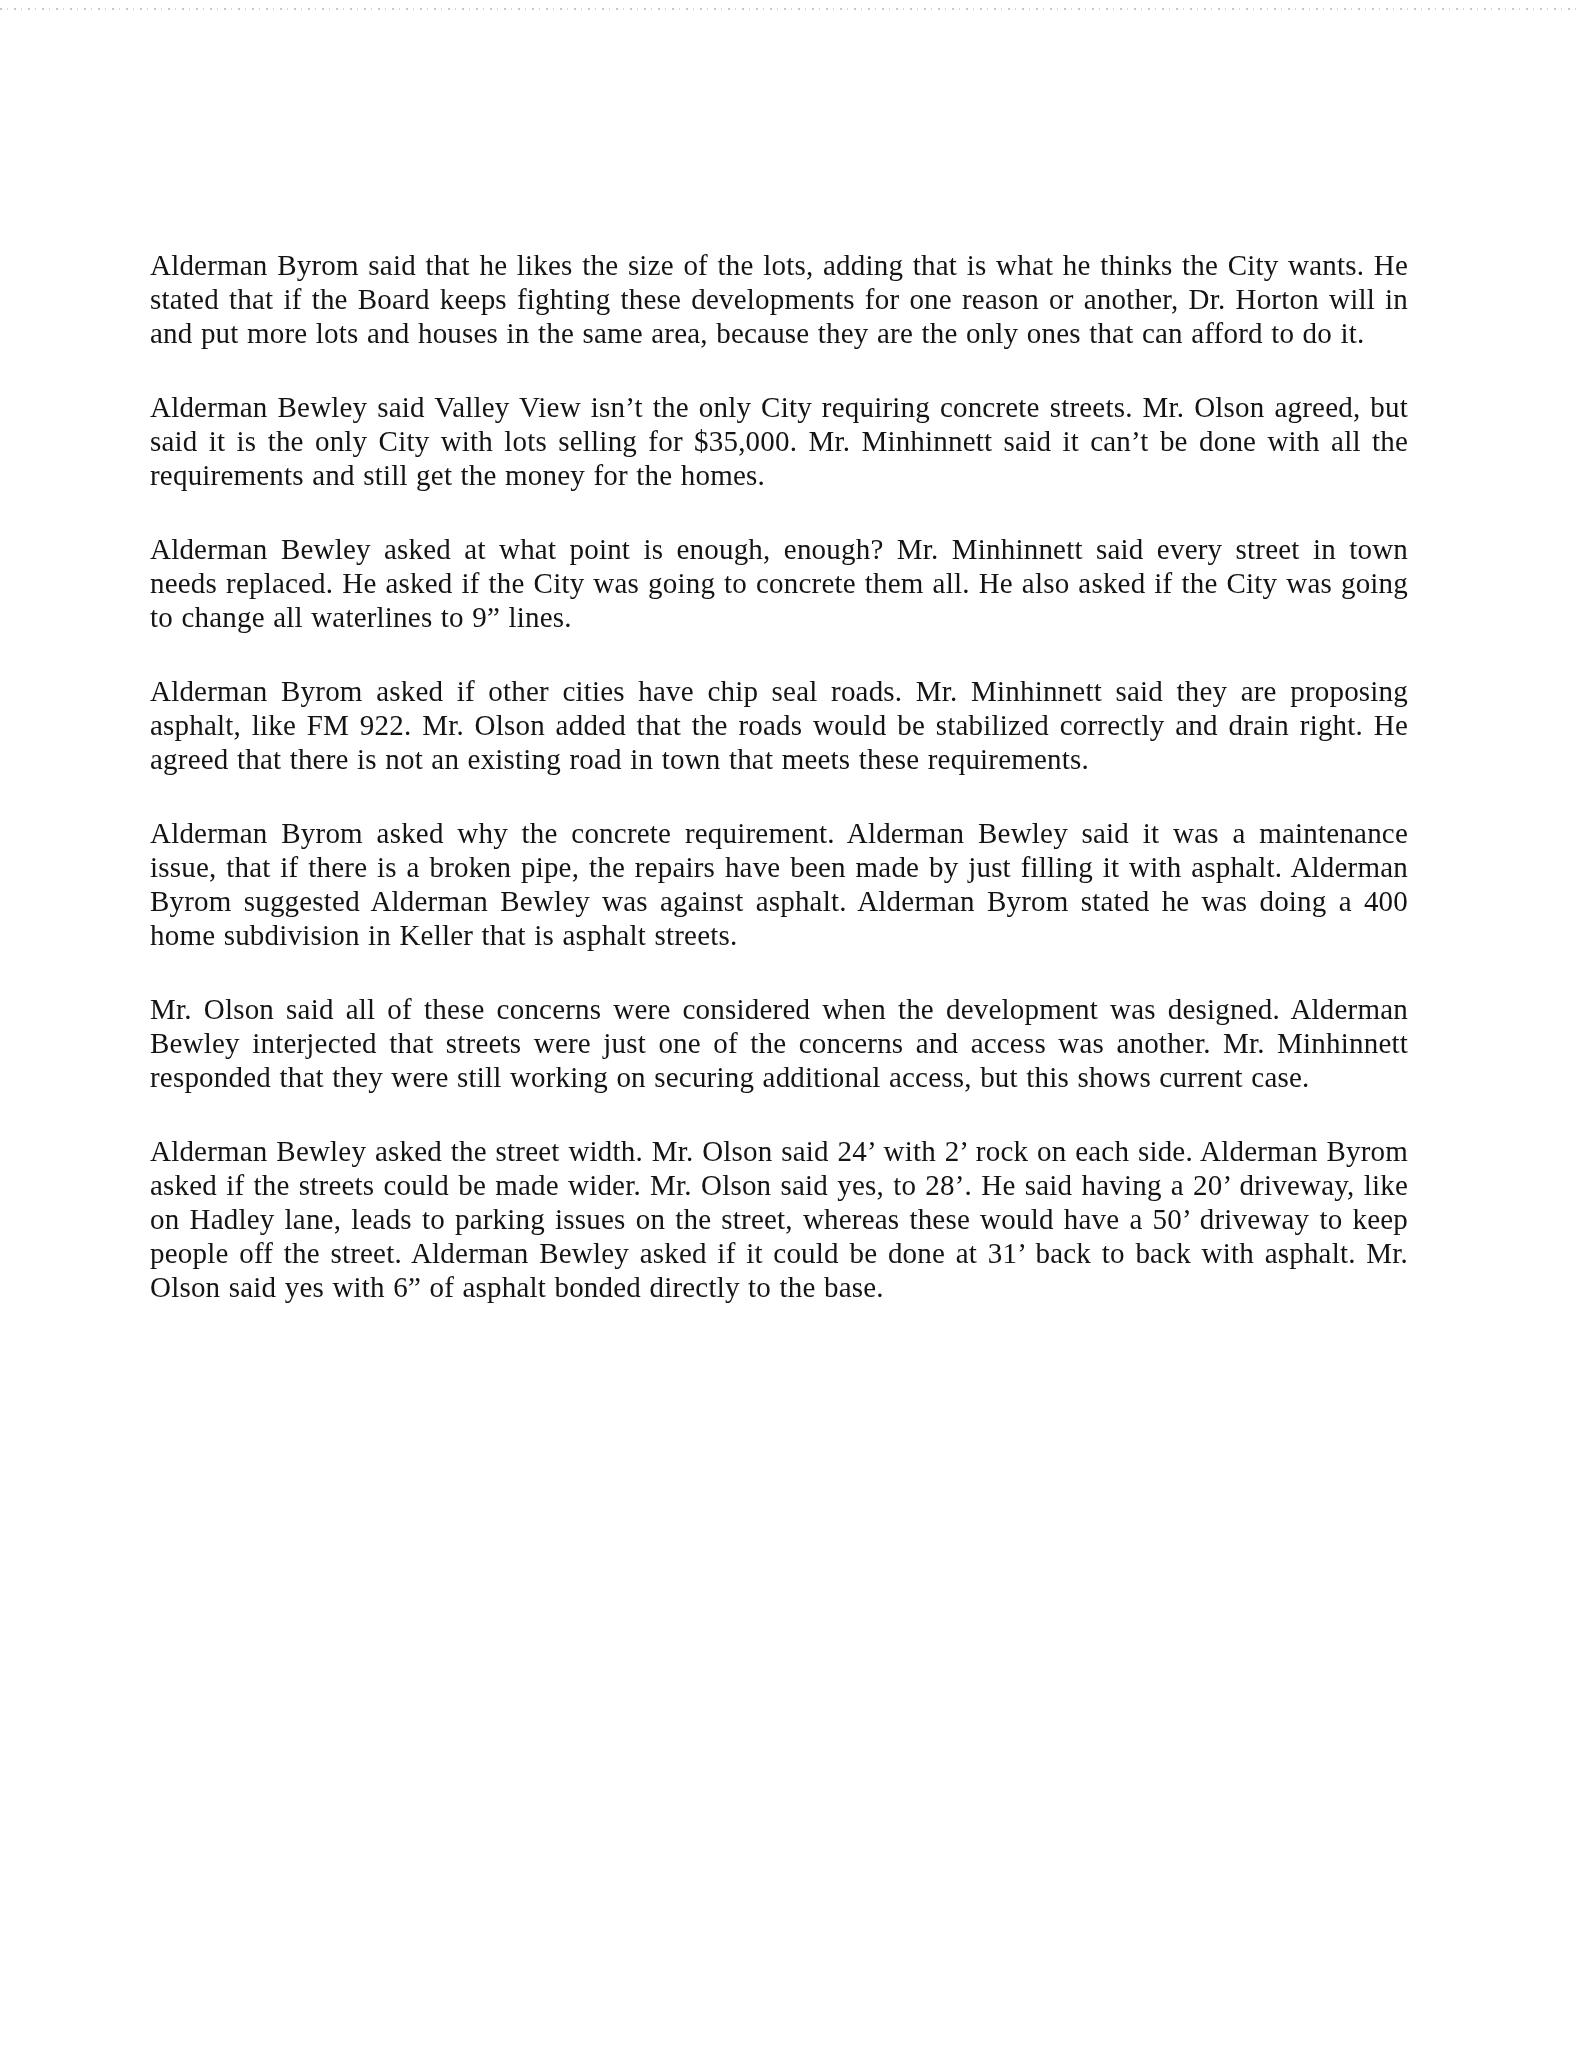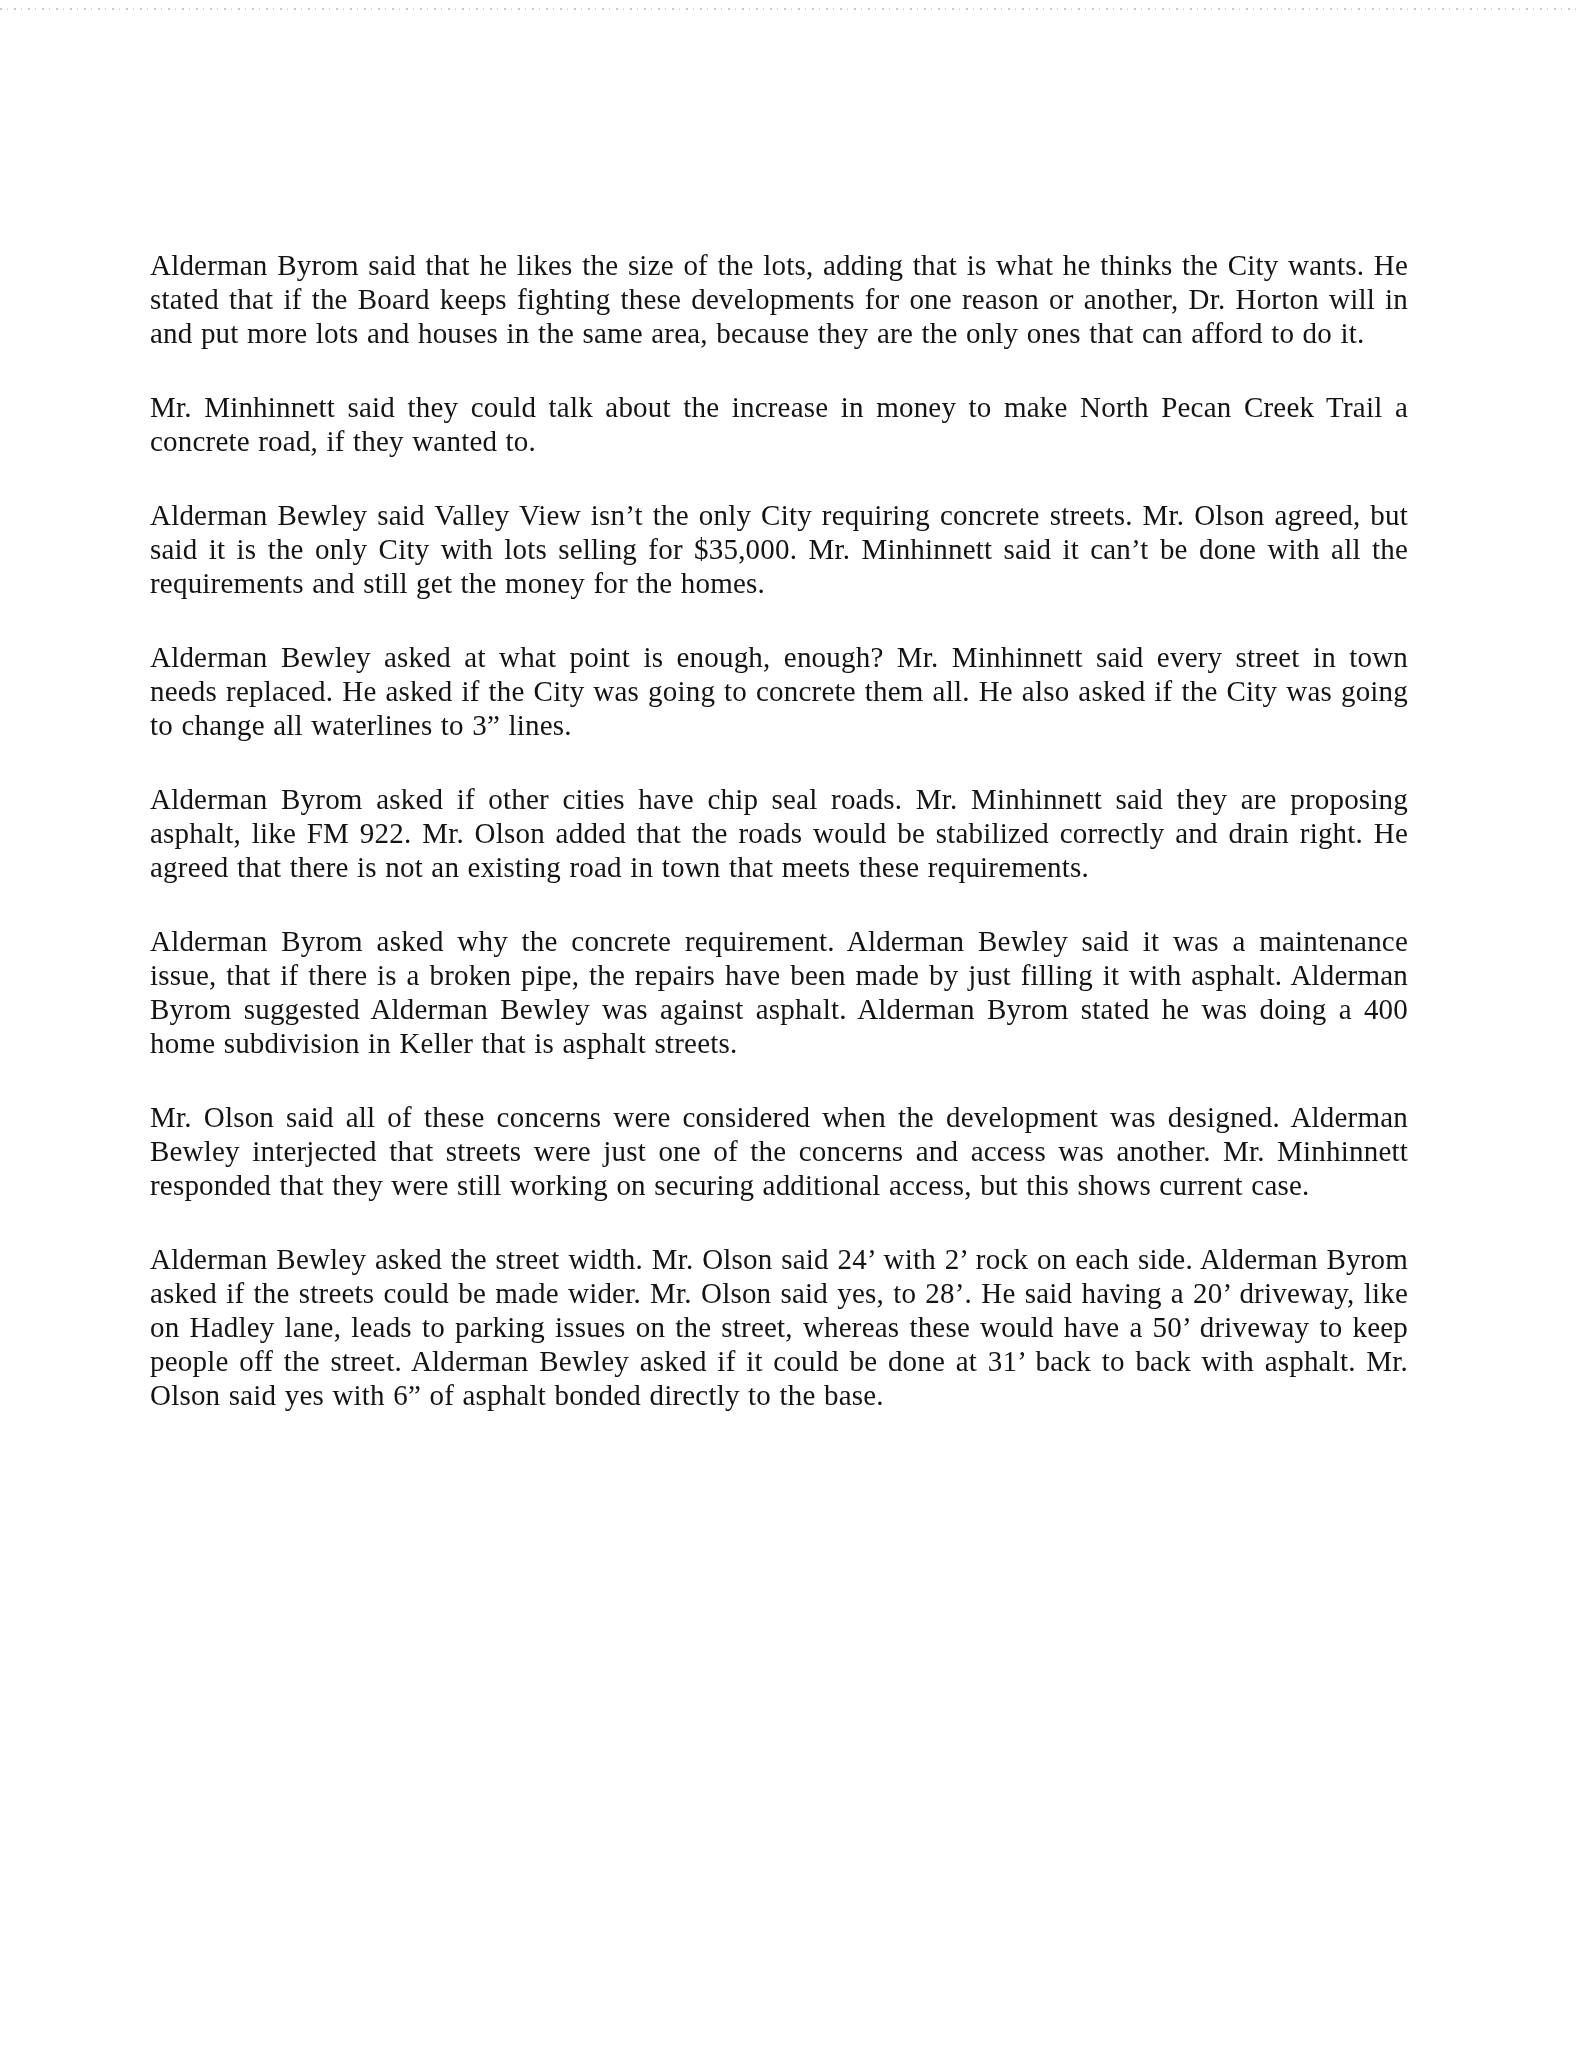--- a/index.html
+++ b/index.html
@@ -53,21 +53,20 @@
     margin-bottom: 0;
   }
 </style>
 </head>
 <body>
 
 <div class="page">
   <div class="scan-noise"></div>
   <div class="content">
     <p class="para">Alderman Byrom said that he likes the size of the lots, adding that is what he thinks the City wants. He stated that if the Board keeps fighting these developments for one reason or another, Dr. Horton will in and put more lots and houses in the same area, because they are the only ones that can afford to do it.</p>
-    <p class="para">Mr. Minhinnett said they could talk about the increase in money to make North Pecan Creek Trail a concrete road, if they wanted to.</p>
     <p class="para">Alderman Bewley said Valley View isn’t the only City requiring concrete streets. Mr. Olson agreed, but said it is the only City with lots selling for $35,000. Mr. Minhinnett said it can’t be done with all the requirements and still get the money for the homes.</p>
-    <p class="para">Alderman Bewley asked at what point is enough, enough? Mr. Minhinnett said every street in town needs replaced. He asked if the City was going to concrete them all. He also asked if the City was going to change all waterlines to 3” lines.</p>
+    <p class="para">Alderman Bewley asked at what point is enough, enough? Mr. Minhinnett said every street in town needs replaced. He asked if the City was going to concrete them all. He also asked if the City was going to change all waterlines to 9” lines.</p>
     <p class="para">Alderman Byrom asked if other cities have chip seal roads. Mr. Minhinnett said they are proposing asphalt, like FM 922. Mr. Olson added that the roads would be stabilized correctly and drain right. He agreed that there is not an existing road in town that meets these requirements.</p>
     <p class="para">Alderman Byrom asked why the concrete requirement. Alderman Bewley said it was a maintenance issue, that if there is a broken pipe, the repairs have been made by just filling it with asphalt. Alderman Byrom suggested Alderman Bewley was against asphalt. Alderman Byrom stated he was doing a 400 home subdivision in Keller that is asphalt streets.</p>
     <p class="para">Mr. Olson said all of these concerns were considered when the development was designed. Alderman Bewley interjected that streets were just one of the concerns and access was another. Mr. Minhinnett responded that they were still working on securing additional access, but this shows current case.</p>
     <p class="para">Alderman Bewley asked the street width. Mr. Olson said 24’ with 2’ rock on each side. Alderman Byrom asked if the streets could be made wider. Mr. Olson said yes, to 28’. He said having a 20’ driveway, like on Hadley lane, leads to parking issues on the street, whereas these would have a 50’ driveway to keep people off the street. Alderman Bewley asked if it could be done at 31’ back to back with asphalt. Mr. Olson said yes with 6” of asphalt bonded directly to the base.</p>
   </div>
 </div>
 
 </body></html>

